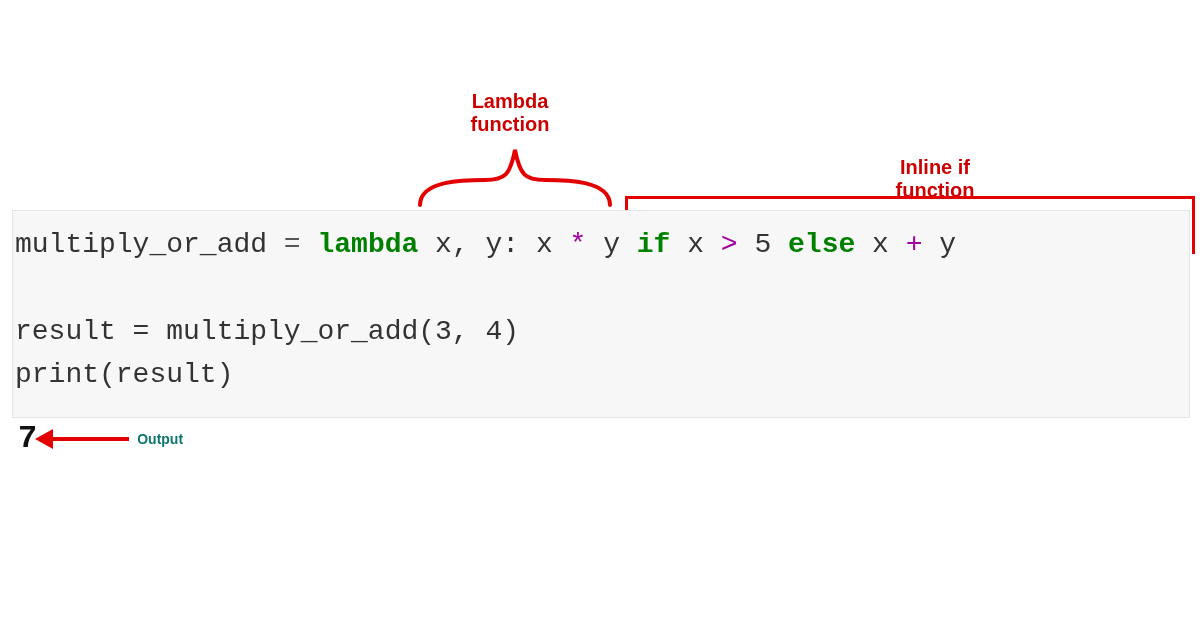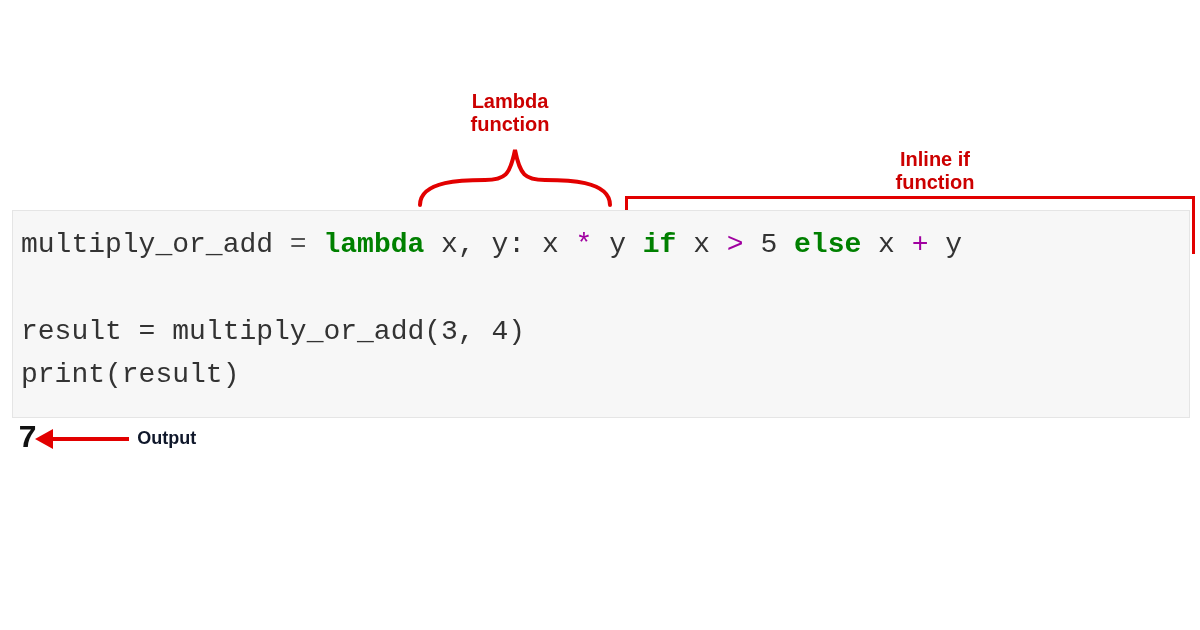--- a/index.html
+++ b/index.html
@@ -17,21 +17,21 @@
       font-weight:700;
       font-size:20px;
       text-align:center;
       line-height:1.15;
     }
     .code-block {
       position:absolute;
       left:12px; right:10px; top:210px;
       background:#f7f7f7;
       border:1px solid #e5e5e5;
-      padding:12px 14px 20px 8px;
+      padding:12px 14px 20px 2px;
       font-size:28px;
       white-space:pre;
       color:#333;
       line-height:1.55;
     }
     .kw { color:#008000; font-weight:700; }
     .op { color:#555; }
     .opcolor { color:#a000a0; }
     .id { color:#333; }
     .highlight-box {
@@ -66,40 +66,40 @@
     .arrow-head {
       position:absolute;
       left:-14px; top:50%;
       transform:translateY(-50%);
       width:0; height:0;
       border-top:10px solid transparent;
       border-bottom:10px solid transparent;
       border-right:18px solid #e20000;
     }
     .output-label {
-      color:#0f172a;
+      color:#0f766e;
       font-family:Arial, Helvetica, sans-serif;
       font-weight:700;
-      font-size:18px;
+      font-size:14px;
       margin-left:8px;
     }
   </style>
 </head>
 <body>
 
 <div class="annot" style="left:430px; top:90px; width:160px;">
   <span>Lambda</span><br>
   <span>function</span>
 </div>
 
 <svg class="brace" style="left:410px; top:140px; width:210px; height:70px;" viewBox="0 0 210 70">
   <path d="M 10 65 C 10 40, 55 40, 75 40 C 95 40, 100 35, 105 10 C 110 35, 115 40, 135 40 C 155 40, 200 40, 200 65"></path>
 </svg>
 
-<div class="annot" style="left:855px; top:148px; width:160px;">
+<div class="annot" style="left:855px; top:156px; width:160px;">
   <span>Inline if</span><br>
   <span>function</span>
 </div>
 
 <div class="highlight-box" style="left:625px; top:196px; width:570px; height:58px;"></div>
 
 <div class="code-block"><span class="id">multiply_or_add</span><span class="op"> = </span><span class="kw">lambda</span><span class="id"> x, y: </span><span class="id">x </span><span class="opcolor">*</span><span class="id"> y </span><span class="kw">if</span><span class="id"> x </span><span class="opcolor">&gt;</span><span class="id"> 5 </span><span class="kw">else</span><span class="id"> x </span><span class="opcolor">+</span><span class="id"> y</span>
 <span></span>
 <span class="id">result = multiply_or_add(3, 4)</span>
 <span class="id">print(result)</span></div>

